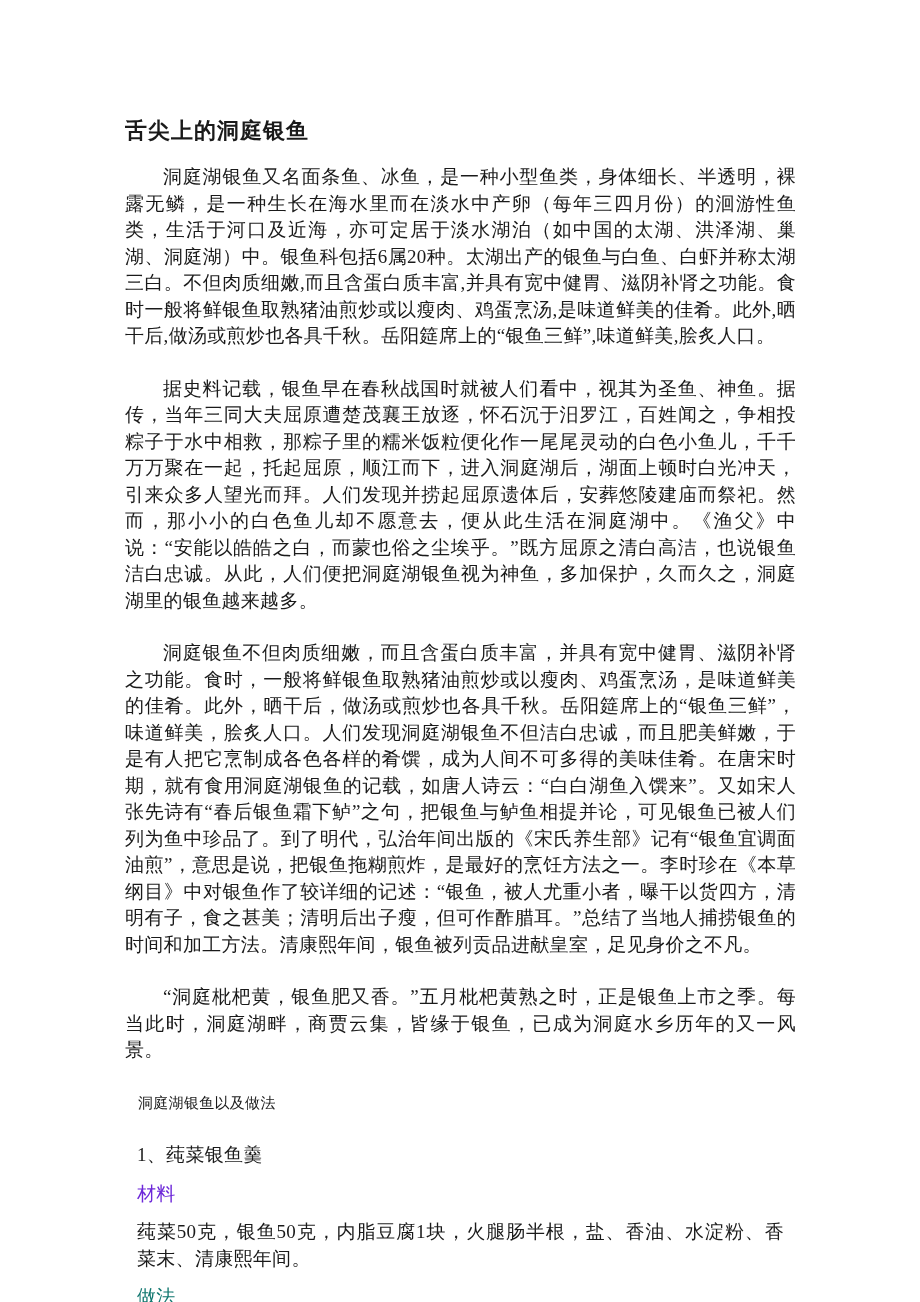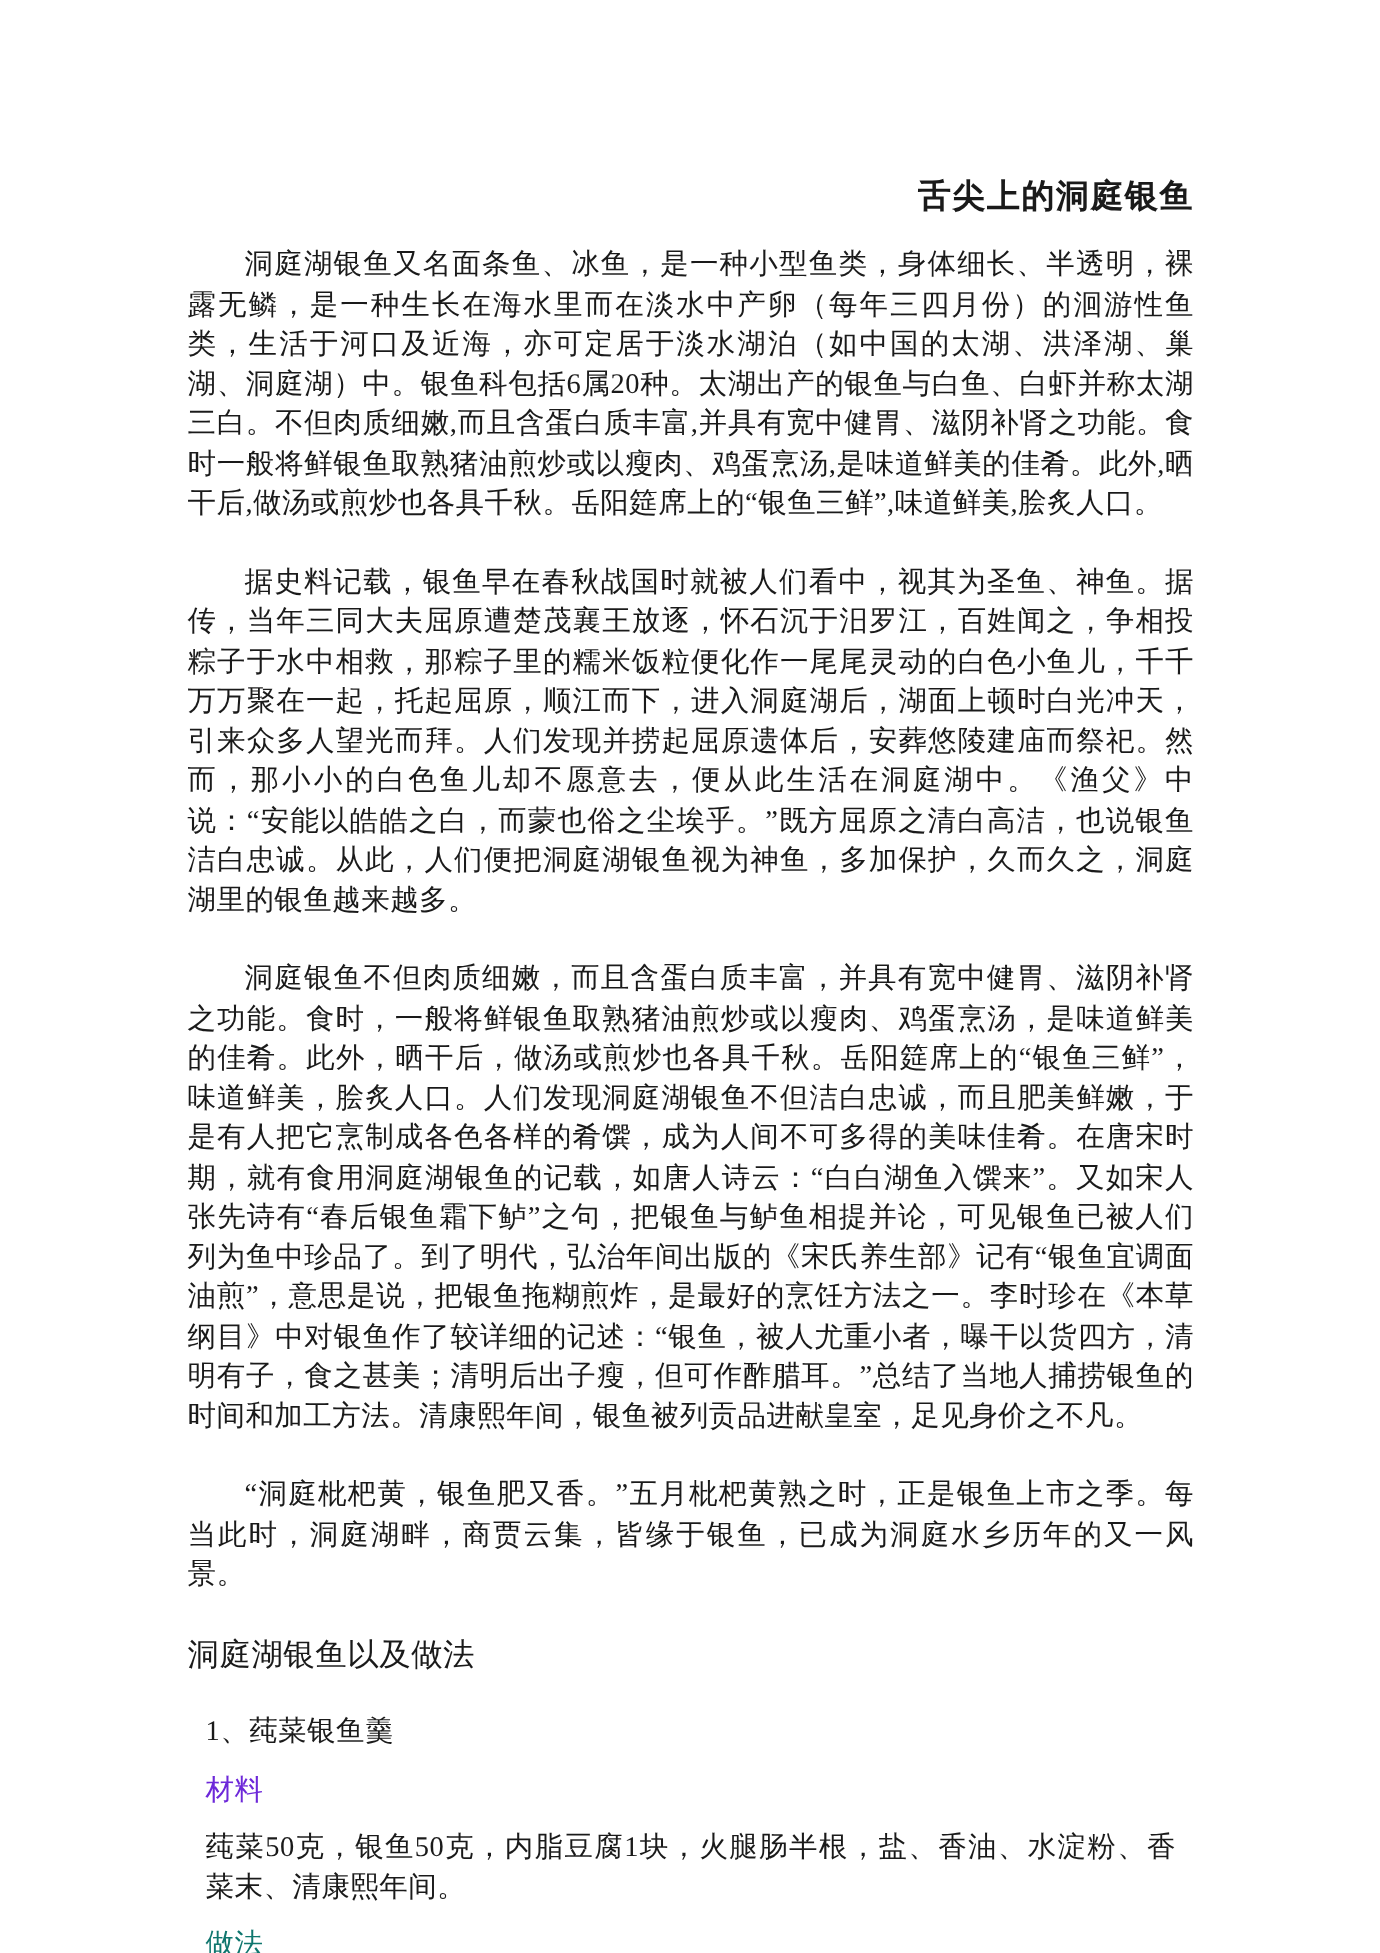--- a/index.html
+++ b/index.html
@@ -17,39 +17,39 @@
   .page {
     box-sizing: border-box;
     width: 920px;
     height: 1302px;
     padding: 116px 124px 40px 125px;
     background: #ffffff;
   }
   .doc-title {
     font-size: 22px;
     font-weight: bold;
-    text-align: right;
+    text-align: left;
     margin: 0 0 18px 0;
     line-height: 30px;
     letter-spacing: 1px;
   }
   p.body-para {
     font-size: 19px;
     line-height: 26.5px;
     text-align: justify;
     margin: 17px 0 26px 0;
     letter-spacing: 0.3px;
   }
   p.indent {
     text-indent: 2em;
   }
   p.plain-line {
-    font-size: 21px;
+    font-size: 15px;
     line-height: 26.5px;
-    margin: 0 0 26px 0;
+    margin: 0 0 26px 13px;
     letter-spacing: 0.3px;
   }
   .recipe p {
     font-size: 19px;
     line-height: 26.5px;
     text-align: justify;
     margin: 12px;
     letter-spacing: 0.3px;
   }
   .accent {

